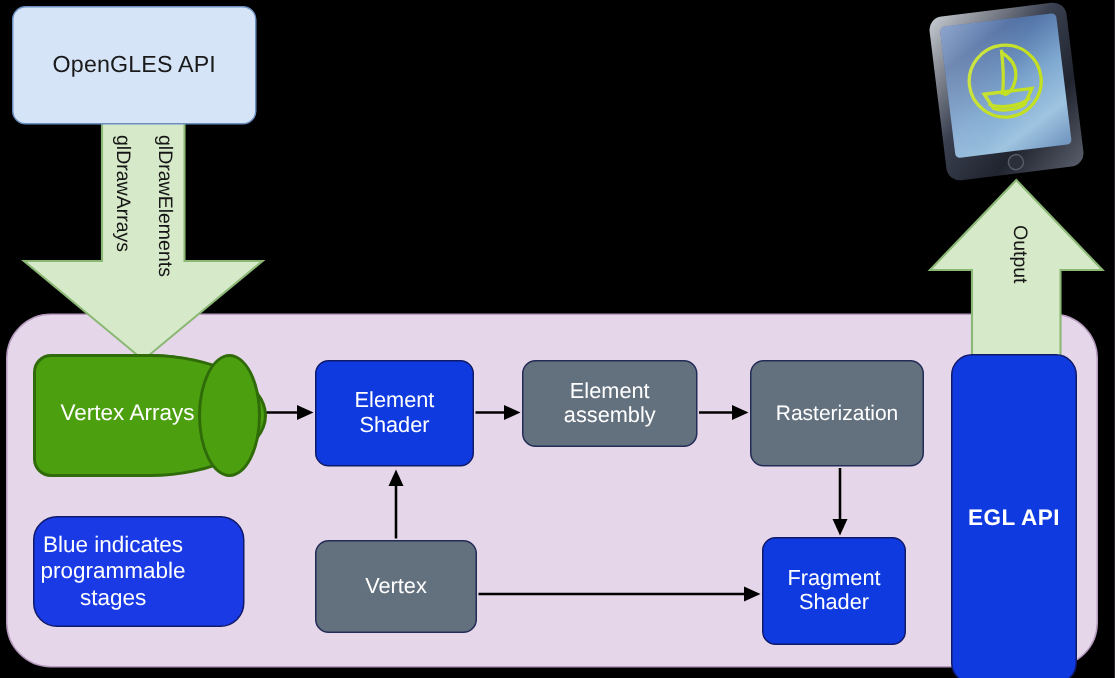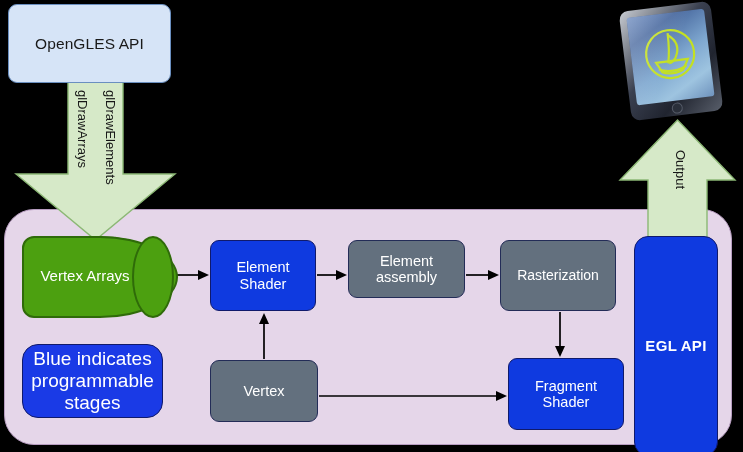--- a/index.html
+++ b/index.html
@@ -28,33 +28,33 @@
   .stage{
     display:flex;align-items:center;justify-content:center;text-align:center;
     color:#fff;line-height:1.12;font-size:14.5px;border-radius:9px;
   }
   .gray{background:#63707e;border:1.8px solid #232c57;}
   .blue{background:#0f3ae0;border:1.8px solid #101a6b;}
 
   #vertex-shader{left:210px;top:240px;width:106px;height:71px;}
   #element-assembly{left:348px;top:240px;width:117px;height:58px;}
   #rasterization{left:500px;top:240px;width:116px;height:71px;font-size:14px;}
-  #fragment-shader{left:508px;top:358px;width:116px;height:72px;}
+  #fragment-shader{left:508px;top:358px;width:96px;height:72px;}
   #texture{left:210px;top:360px;width:108px;height:62px;}
 
   #egl-api{
     left:634px;top:236px;width:84px;height:220px;
     border-radius:14px;font-weight:bold;font-size:15px;letter-spacing:.3px;
   }
 
   #legend{
     left:22px;top:344px;width:141px;height:74px;
     background:#1a3ae6;border:1.6px solid #101a6b;border-radius:16px;
-    display:flex;align-items:center;justify-content:center;text-align:center;
-    color:#fff;font-size:19px;line-height:1.16;padding:0 4px;
+    display:flex;align-items:center;justify-content:flex-start;text-align:center;
+    color:#fff;font-size:15px;line-height:1.16;padding:0 4px;
   }
 
   
   #vertex-arrays{
     left:22px;top:236px;width:152px;height:78px;
     background:#4ca010;border:2px solid #2f6b09;
     border-radius:50%/50%;
     display:flex;align-items:center;justify-content:center;
     color:#fff;font-size:15px;
   }

